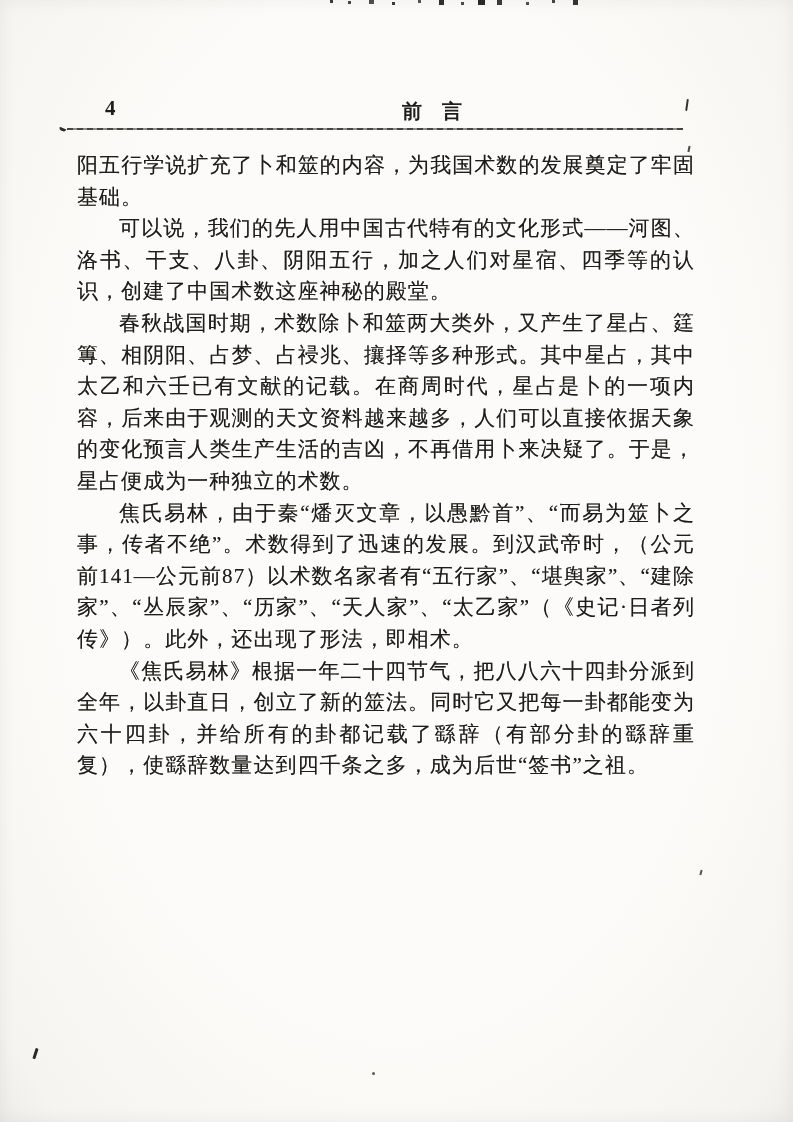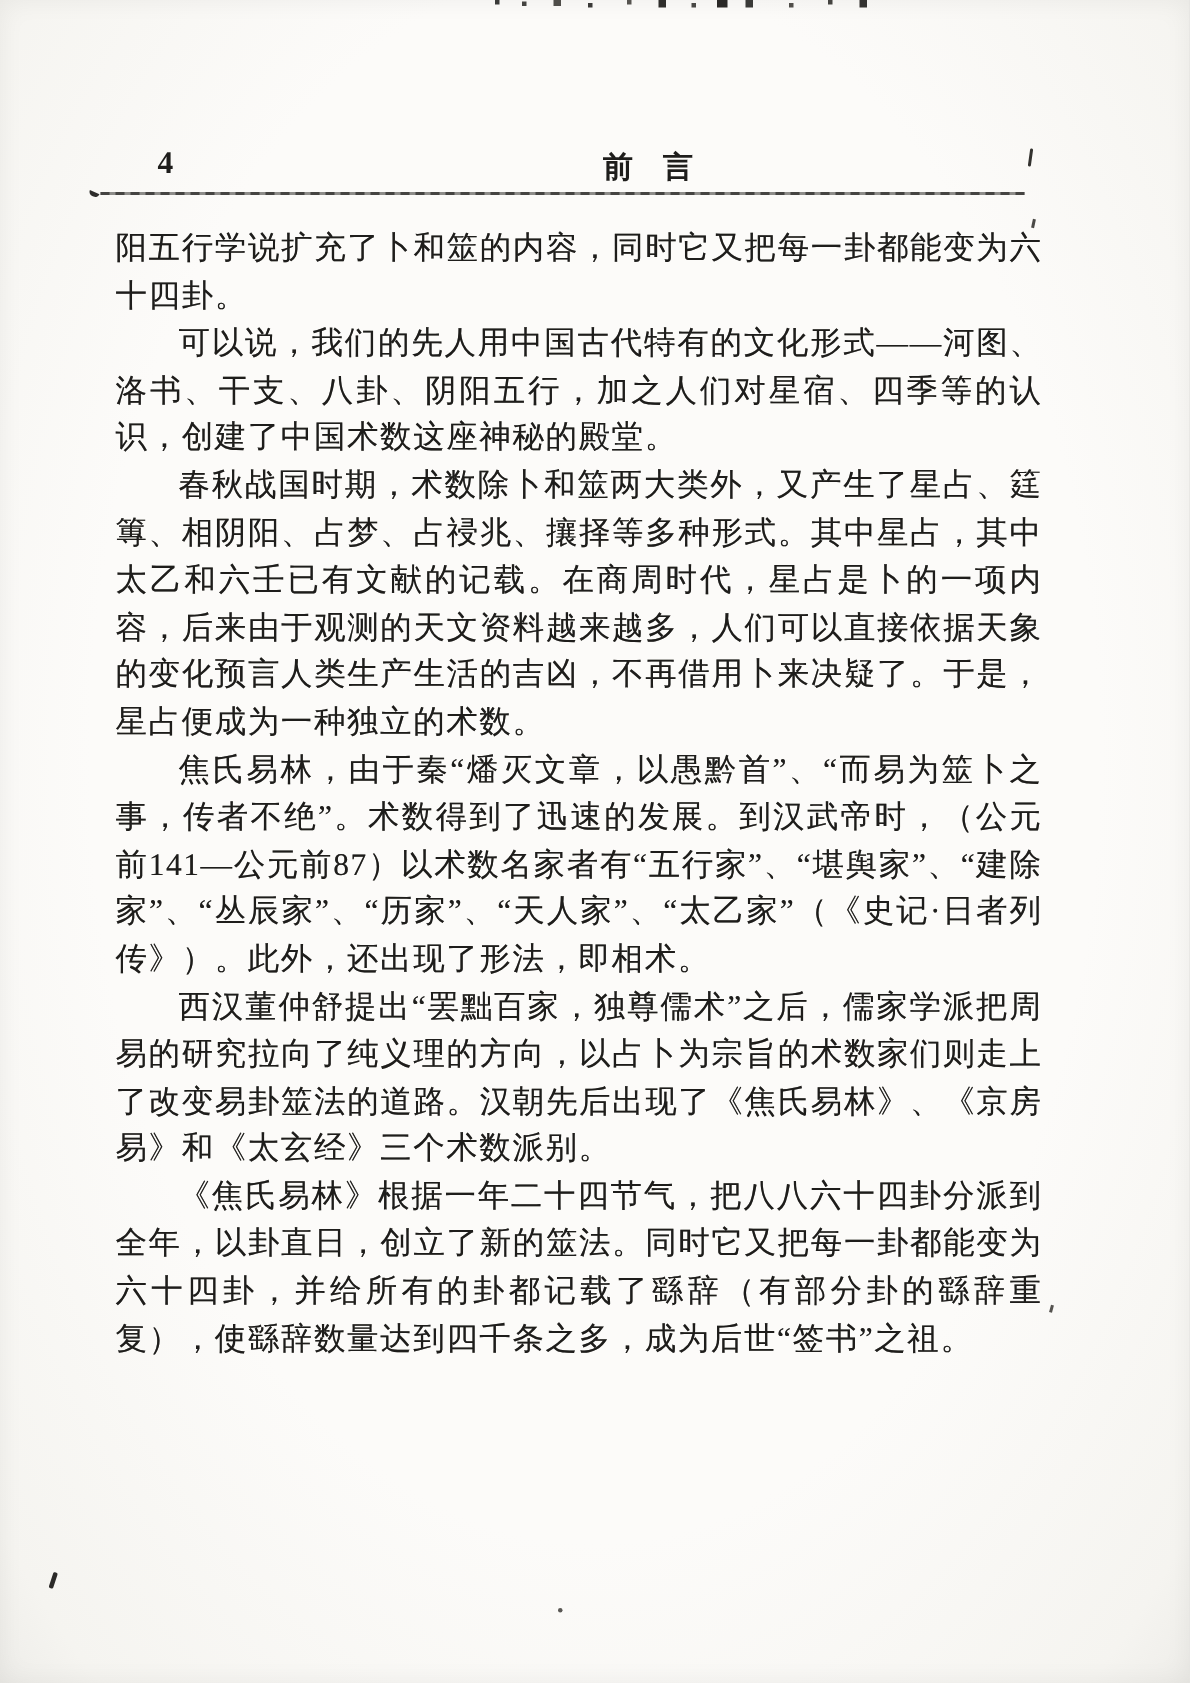--- a/index.html
+++ b/index.html
@@ -131,25 +131,24 @@
     <span class="page-number">4</span>
     <span class="header-title">前　言</span>
   </div>
 
   <div class="header-rule">
     <div class="rule-solid"></div>
     <div class="rule-dash"></div>
   </div>
 
   <div class="page-body">
-    <p class="no-indent">阳五行学说扩充了卜和筮的内容，同时它又把每一卦都能变为六十四卦。</p>
+    <p class="no-indent">阳五行学说扩充了卜和筮的内容，为我国术数的发展奠定了牢固基础。</p>
     <p>可以说，我们的先人用中国古代特有的文化形式——河图、洛书、干支、八卦、阴阳五行，加之人们对星宿、四季等的认识，创建了中国术数这座神秘的殿堂。</p>
     <p>春秋战国时期，术数除卜和筮两大类外，又产生了星占、筳篿、相阴阳、占梦、占祲兆、攘择等多种形式。其中星占，其中太乙和六壬已有文献的记载。在商周时代，星占是卜的一项内容，后来由于观测的天文资料越来越多，人们可以直接依据天象的变化预言人类生产生活的吉凶，不再借用卜来决疑了。于是，星占便成为一种独立的术数。</p>
     <p>焦氏易林，由于秦“燔灭文章，以愚黔首”、“而易为筮卜之事，传者不绝”。术数得到了迅速的发展。到汉武帝时，（公元前141—公元前87）以术数名家者有“五行家”、“堪舆家”、“建除家”、“丛辰家”、“历家”、“天人家”、“太乙家”（《史记·日者列传》）。此外，还出现了形法，即相术。</p>
-    <p>西汉董仲舒提出“罢黜百家，独尊儒术”之后，儒家学派把周易的研究拉向了纯义理的方向，以占卜为宗旨的术数家们则走上了改变易卦筮法的道路。汉朝先后出现了《焦氏易林》、《京房易》和《太玄经》三个术数派别。</p>
     <p>《焦氏易林》根据一年二十四节气，把八八六十四卦分派到全年，以卦直日，创立了新的筮法。同时它又把每一卦都能变为六十四卦，并给所有的卦都记载了繇辞（有部分卦的繇辞重复），使繇辞数量达到四千条之多，成为后世“签书”之祖。</p>
   </div>
 
   <div class="artifact top-speckles"></div>
   <div class="artifact mark-header-comma"></div>
   <div class="artifact mark-right-tick"></div>
   <div class="artifact mark-right-dot"></div>
   <div class="artifact mark-bottom-backslash"></div>
   <div class="artifact mark-bottom-dot"></div>
   <div class="artifact mark-mid-dot"></div>

